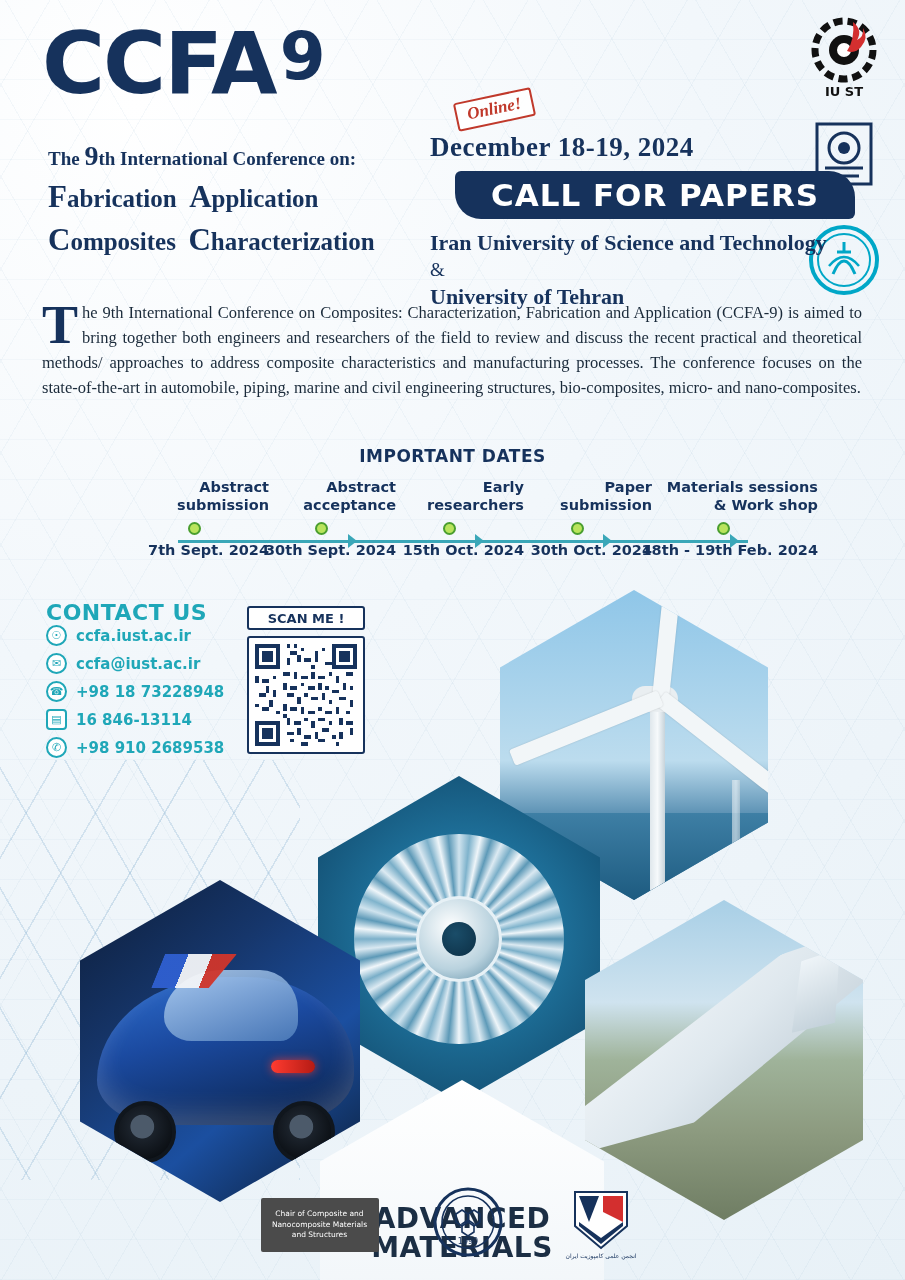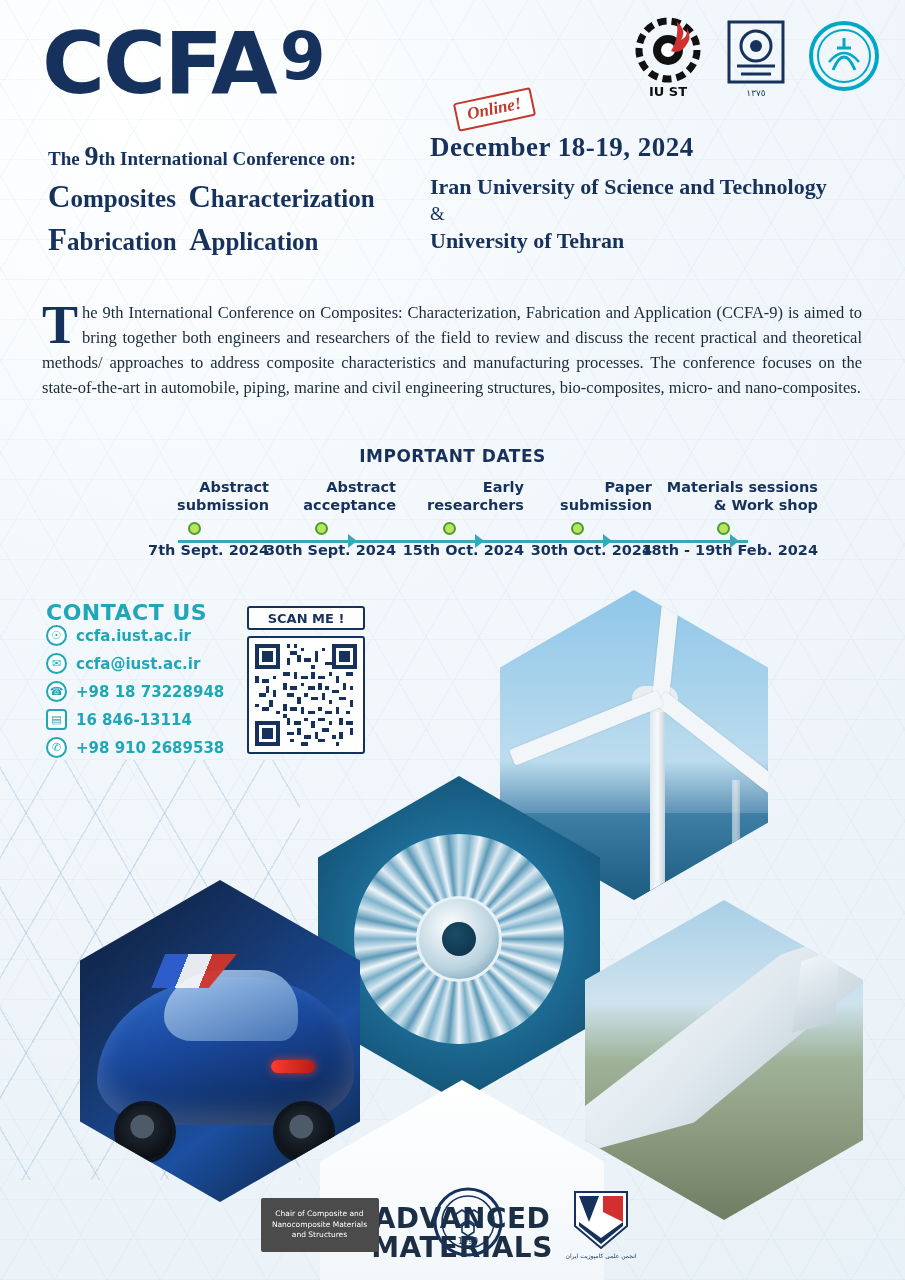--- a/index.html
+++ b/index.html
@@ -51,21 +51,21 @@
     transform: rotate(-12deg);
     border: 2px solid #c0392b;
     color: #c0392b;
     font-family: "Liberation Serif", serif;
     font-style: italic; font-weight: 700;
     font-size: 17px;
     padding: 2px 10px 3px;
     background: rgba(255,255,255,.85);
     border-radius: 3px;
   }
-  .logos { position: absolute; right: 24px; top: 14px; display: flex; gap: 14px; align-items:flex-start; }
+  .logos { position: absolute; right: 24px; top: 14px; display: flex; gap: 14px; align-items:flex-start;flex-direction:column; }
   .logo-box { width: 74px; height: 88px; position: relative; }
 
   
   .title-left { position: absolute; left: 48px; top: 140px; width: 400px; }
   .t-line1 {
     font-family: "Liberation Serif", serif;
     color: #16325c; font-size: 19px; font-weight: 700;
   }
   .t-line1 .big { font-size: 28px; }
   .t-words {
@@ -345,32 +345,33 @@
   </div>
 
   <div class="title-left">
     <div class="t-line1">
       <span>The</span>
       <span class="big">9</span><span>th</span>
       <span>International Conference on:</span>
     </div>
     <div class="t-words">
       <div>
+        <span class="cap">F</span><span>abrication</span>&nbsp;
+        <span class="cap">A</span><span>pplication</span>
+      </div>
+      <div>
         <span class="cap">C</span><span>omposites</span>&nbsp;
         <span class="cap">C</span><span>haracterization</span>
       </div>
-      <div>
-        <span class="cap">F</span><span>abrication</span>&nbsp;
-        <span class="cap">A</span><span>pplication</span>
-      </div>
     </div>
   </div>
 
   <div class="title-right">
     <div class="date-line">December 18-19, 2024</div>
+    <div class="cfp-banner">CALL FOR PAPERS</div>
     <div class="host1">Iran University of Science and Technology</div>
     <div class="amp">&amp;</div>
     <div class="host2">University of Tehran</div>
   </div>
 
   <div class="abstract">
     <span class="dropcap">T</span><span>he 9th International Conference on Composites: Characterization, Fabrication and Application (CCFA-9) is aimed to bring together both engineers and researchers of the field to review and discuss the recent practical and theoretical methods/ approaches to address composite characteristics and manufacturing processes. The conference focuses on the state-of-the-art in automobile, piping, marine and civil engineering structures, bio-composites, micro- and nano-composites.</span>
   </div>
 
   <div class="dates-title">IMPORTANT DATES</div>

